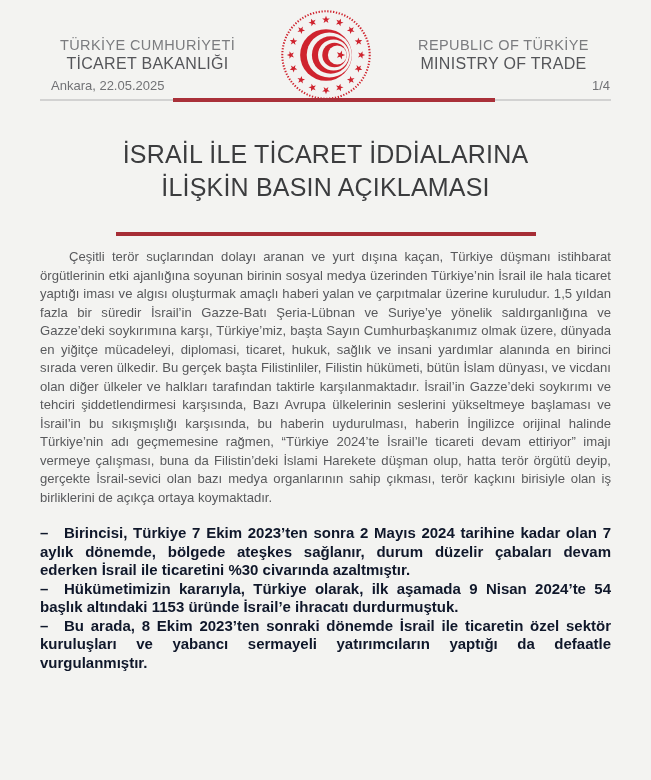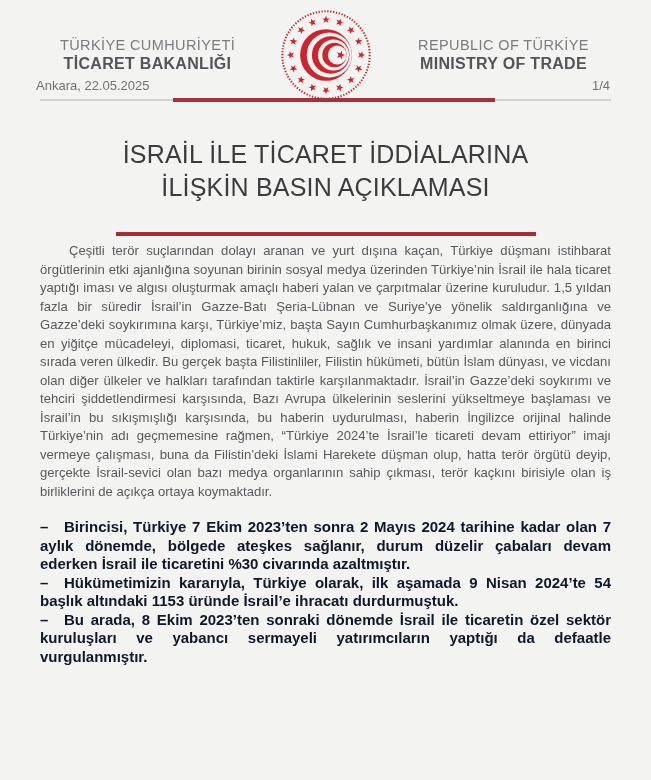--- a/index.html
+++ b/index.html
@@ -22,32 +22,32 @@
   .org-left, .org-right {
     position: absolute;
     top: 36px;
     width: 235px;
     text-align: center;
     line-height: 1.25;
   }
   .org-left  { left: 30px; }
   .org-right { right: 30px; }
   .org-line1 { font-size: 14.5px; color: #7b7c7f; letter-spacing: 0.4px; }
-  .org-line2 { font-size: 16px; font-weight: bold; color: #545559; letter-spacing: 0.3px; }
+  .org-line2 { font-size: 16px; font-weight: normal; color: #545559; letter-spacing: 0.3px; }
 
   .logo-wrap {
     position: absolute;
     left: 50%; top: 8px;
     transform: translateX(-50%);
     width: 94px; height: 94px;
   }
   .logo-wrap svg { display: block; width: 100%; height: 100%; }
 
   .dateline {
-    position: absolute; left: 36px; bottom: 9px;
+    position: absolute; left: 51px; bottom: 9px;
     font-size: 13px; color: #717275;
   }
   .page-indicator {
     position: absolute; right: 41px; bottom: 9px;
     font-size: 13px; color: #717275;
   }
   .header-rule {
     position: absolute; left: 40px; right: 40px; bottom: 0; height: 4px;
   }
   .header-rule .gray {
@@ -68,21 +68,21 @@
     letter-spacing: 0.2px;
   }
 
   .title-divider {
     width: 420px; height: 4px;
     margin: 28px auto 0 auto;
     background: #a62d36;
   }
 
   
-  .body-block { margin: 6px 40px 0 40px; }
+  .body-block { margin: 12px 40px 0 40px; }
 
   .para {
     text-indent: 29px;
     text-align: justify;
     font-size: 13.1px;
     line-height: 18.5px;
     color: #58595c;
   }
   .para + .para { margin-top: 19px; }
 

